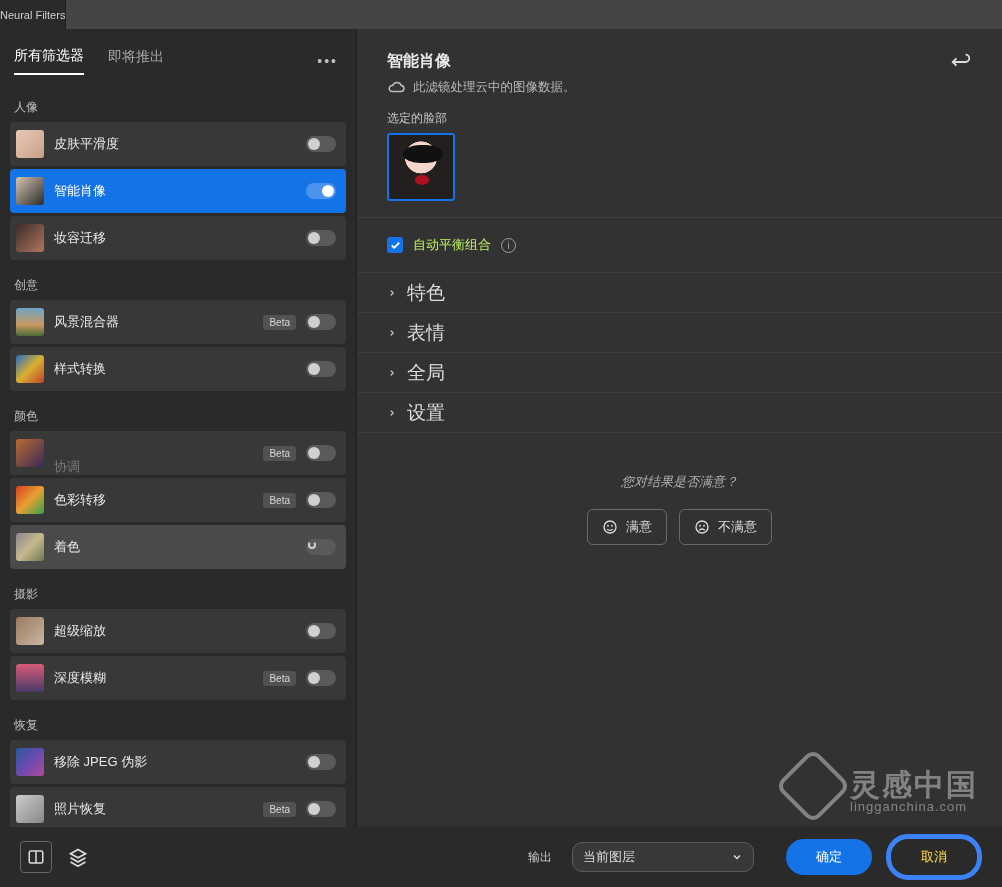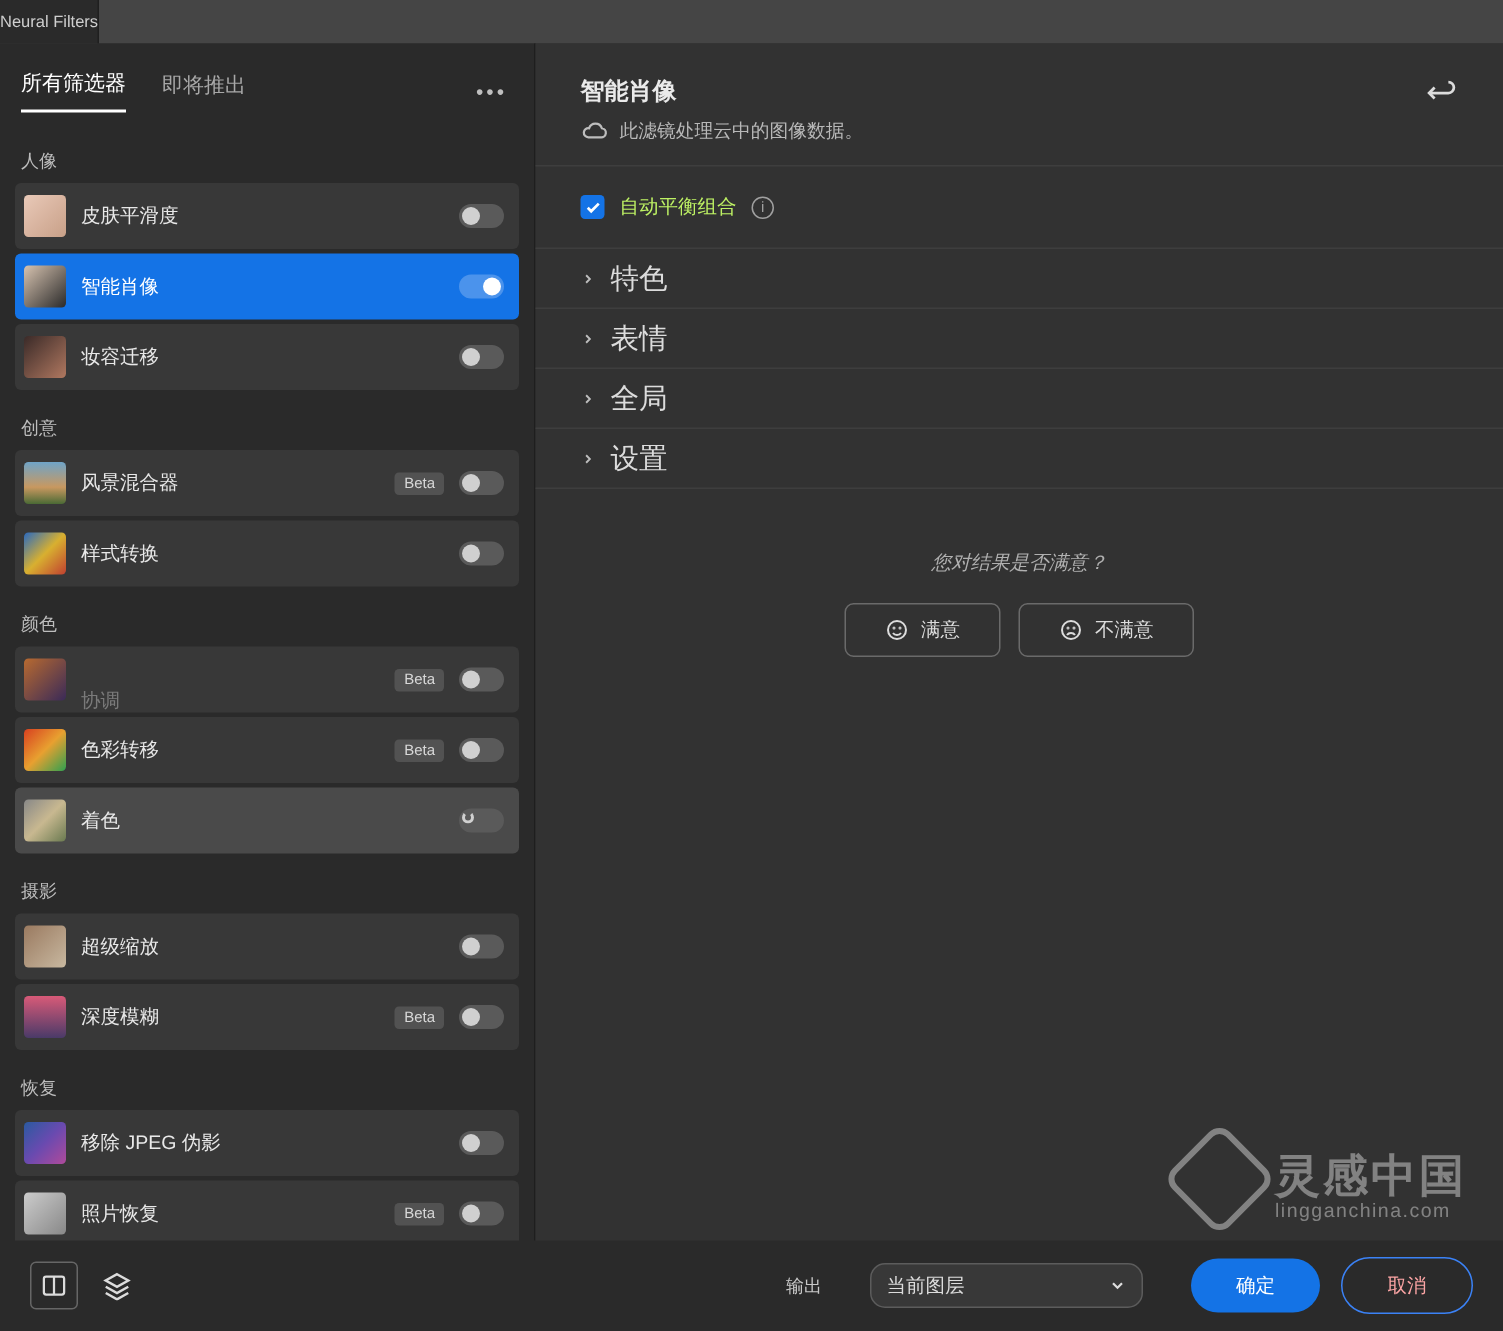--- a/index.html
+++ b/index.html
@@ -61,39 +61,39 @@
   .info-icn { width: 15px; height: 15px; border: 1px solid #a0a0a0; border-radius: 50%; display: flex; align-items: center; justify-content: center; font-size: 10px; color: #a0a0a0; }
 
   .acc { border-top: 1px solid #3e3e3e; }
   .acc-row { display: flex; align-items: center; gap: 10px; padding: 0 30px; height: 40px; border-bottom: 1px solid #3e3e3e; }
   .chevron { width: 10px; height: 10px; display: flex; align-items: center; justify-content: center; }
   .acc-label { font-size: 19px; color: #dcdcdc; }
 
   .feedback { text-align: center; margin-top: 40px; }
   .fb-q { font-size: 13px; font-style: italic; color: #b0b0b0; margin-bottom: 18px; }
   .fb-btns { display: flex; gap: 12px; justify-content: center; }
-  .fb-btn { display: flex; align-items: center; gap: 8px; border: 1px solid #6a6a6a; border-radius: 6px; padding: 8px 26px; font-size: 13px; color: #dcdcdc; }
+  .fb-btn { display: flex; align-items: center; gap: 8px; border: 1px solid #6a6a6a; border-radius: 6px; padding: 8px 14px; font-size: 13px; color: #dcdcdc; }
   .fb-btn .face-icn { width: 16px; height: 16px; }
 
   
   .watermark { position: absolute; right: 24px; bottom: 74px; opacity: 0.45; display: flex; align-items: flex-end; gap: 10px; pointer-events: none;}
   .watermark .logo { width: 54px; height: 54px; border: 4px solid #e4e4e4; transform: rotate(45deg); border-radius: 10px; }
   .watermark .txt { display:flex;flex-direction:column;line-height:1;}
   .watermark .cn { font-size: 30px; font-weight: bold; color: #e4e4e4; letter-spacing: 2px;}
   .watermark .en { font-size: 13px; color: #e4e4e4; letter-spacing: 1px;}
 
   
   .bottombar { position: absolute; left: 0; right: 0; bottom: 0; height: 60px; background: #2a2a2a; display: flex; align-items: center; padding: 0 20px; gap: 14px; }
   .icon-btn { width: 32px; height: 32px; border: 1px solid #666; border-radius: 4px; display: flex; align-items: center; justify-content: center; }
   .icon-noborder { width: 24px; height: 24px; display: flex; align-items: center; justify-content: center; }
   .bottom-spacer { flex: 1; }
-  .out-label { font-size: 12px; color: #c8c8c8; margin-right: 18px; }
+  .out-label { font-size: 12px; color: #c8c8c8; margin-right: 6px; }
   .out-select { width: 182px; height: 30px; background: #383838; border: 1px solid #5c5c5c; border-radius: 10px; display: flex; align-items: center; padding: 0 10px; font-size: 13px; color: #dcdcdc; justify-content: space-between; margin-right: 18px;}
   .btn-primary { background: #1473e6; color: #fff; border: none; border-radius: 22px; padding: 9px 30px; font-size: 13px; }
-  .btn-secondary { background: transparent; color: #fca5a5; border: 1px solid #3b82f6; border-radius: 22px; padding: 9px 30px; font-size: 13px; }
+  .btn-secondary { background: transparent; color: #fde047; border: 5px solid #3b82f6; border-radius: 22px; padding: 9px 30px; font-size: 13px; }
 </style>
 </head>
 <body>
 
 <div class="topbar">
   <div class="tab">Neural Filters</div>
 </div>
 
 <div class="main">
 
@@ -218,20 +218,24 @@
             </svg>
           <div class="hdr-sub-text">此滤镜处理云中的图像数据。</div>
         </div>
       </div>
       <svg class="undo" viewBox="0 0 24 24" fill="none" stroke="#dcdcdc" stroke-width="2">
           <path d="M3 12h14a4 4 0 0 0 0-8"></path>
           <path d="M7 8l-4 4 4 4"></path>
         </svg>
     </div>
 
+    <div class="face-block">
+      <div class="face-label">选定的脸部</div>
+      <div class="face-thumb"></div>
+    </div>
 
     <div class="divider"></div>
 
     <div class="check-row">
       <div class="chk">
         <svg viewBox="0 0 24 24" fill="none" stroke="#fff" stroke-width="4">
             <path d="M4 12l5 5L20 6"></path>
           </svg>
       </div>
       <div class="lbl">自动平衡组合</div>

